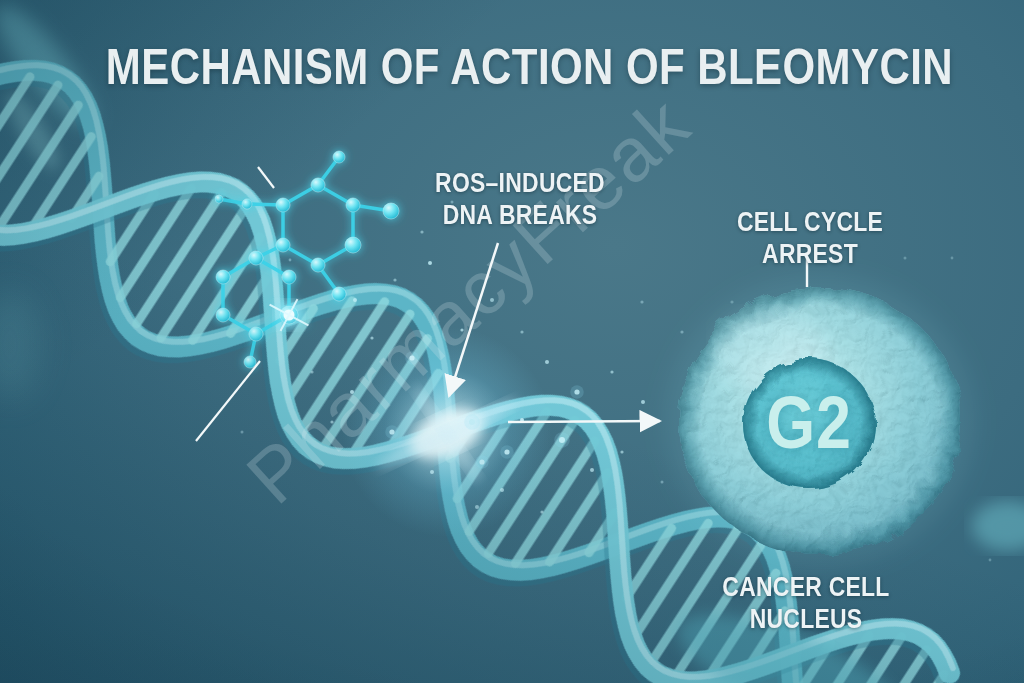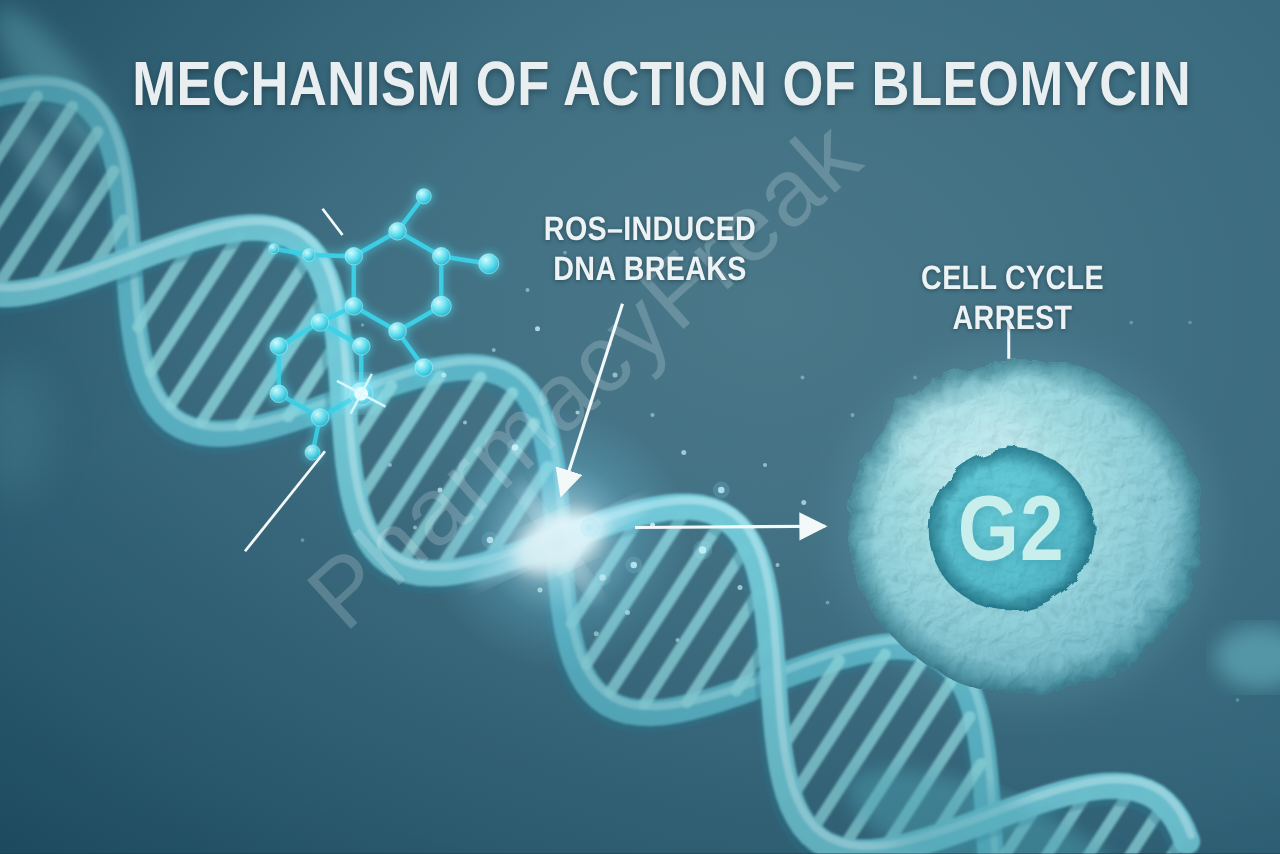--- a/index.html
+++ b/index.html
@@ -327,15 +327,19 @@
     <span class="cond">ROS–INDUCED</span>
     <span class="cond">DNA BREAKS</span>
   </div>
 
   <div class="lbl" style="left:810px;top:214px;margin-top:24px;">
     <span class="cond">CELL CYCLE</span>
     <span class="cond">ARREST</span>
   </div>
 
 
+  <div class="lbl" style="left:806px;top:603px;">
+    <span class="cond">CANCER CELL</span>
+    <span class="cond">NUCLEUS</span>
+  </div>
 
   <div class="g2">G2</div>
 </div>
 
 </body></html>

